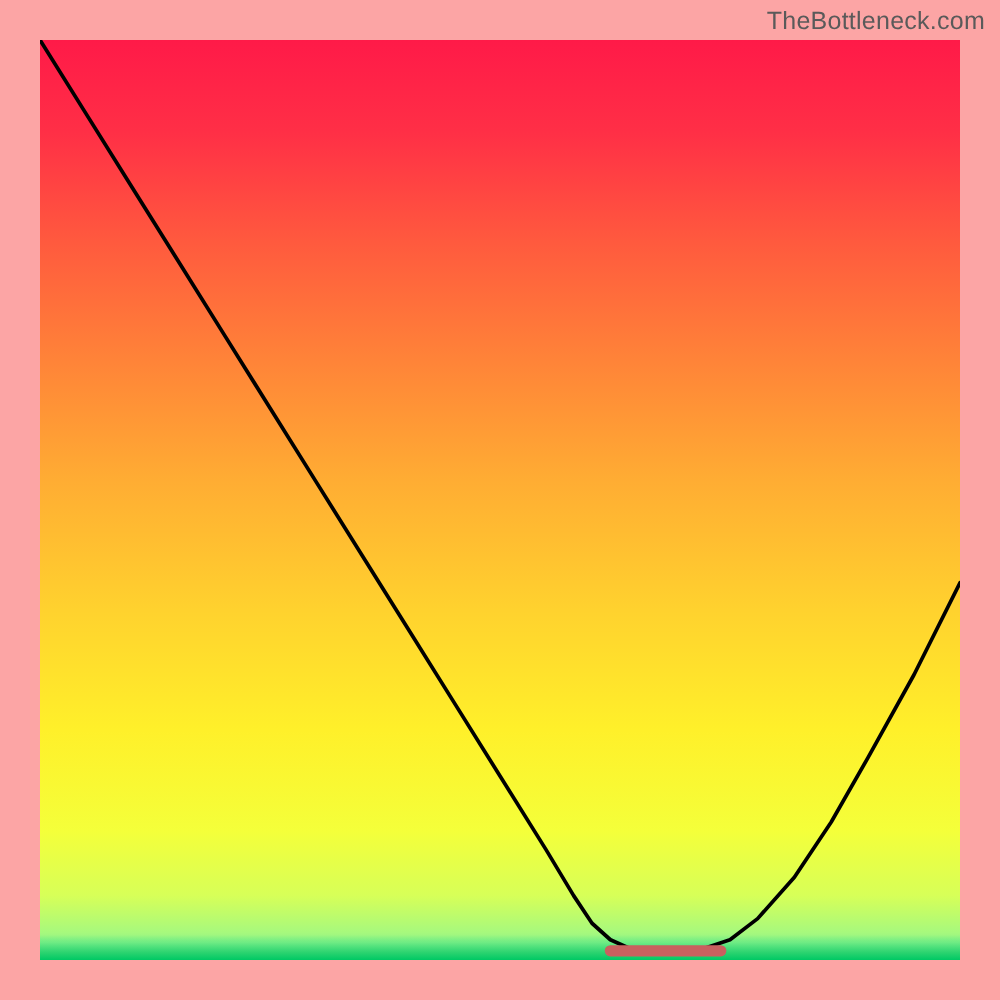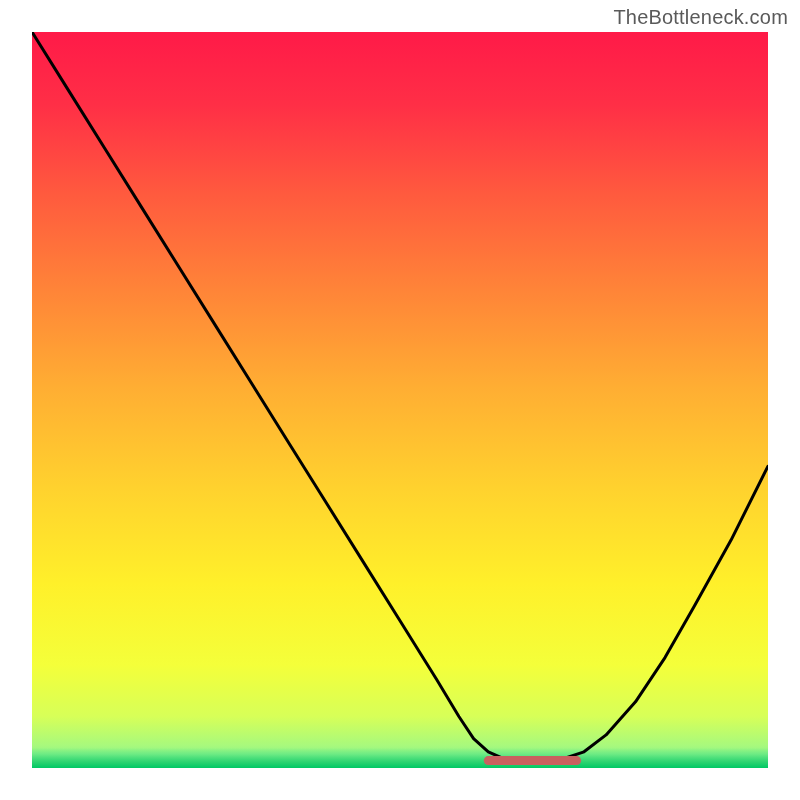--- a/index.html
+++ b/index.html
@@ -8,21 +8,21 @@
     width: 800px;
     height: 800px;
     background: #000;
     overflow: hidden;
     font-family: Arial, Helvetica, sans-serif;
   }
   .root {
     width: 800px;
     height: 800px;
     position: relative;
-    background: #ffffff;
+    background: #fca5a5;
   }
   .plot-area {
     position: absolute;
     left: 32px;
     top: 32px;
     width: 736px;
     height: 736px;
     overflow: hidden;
   }
   .gradient {

